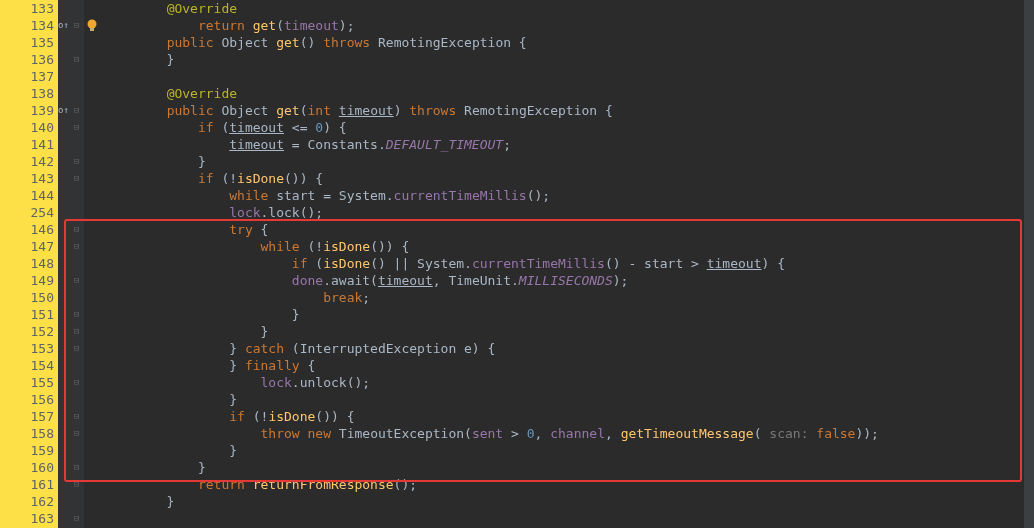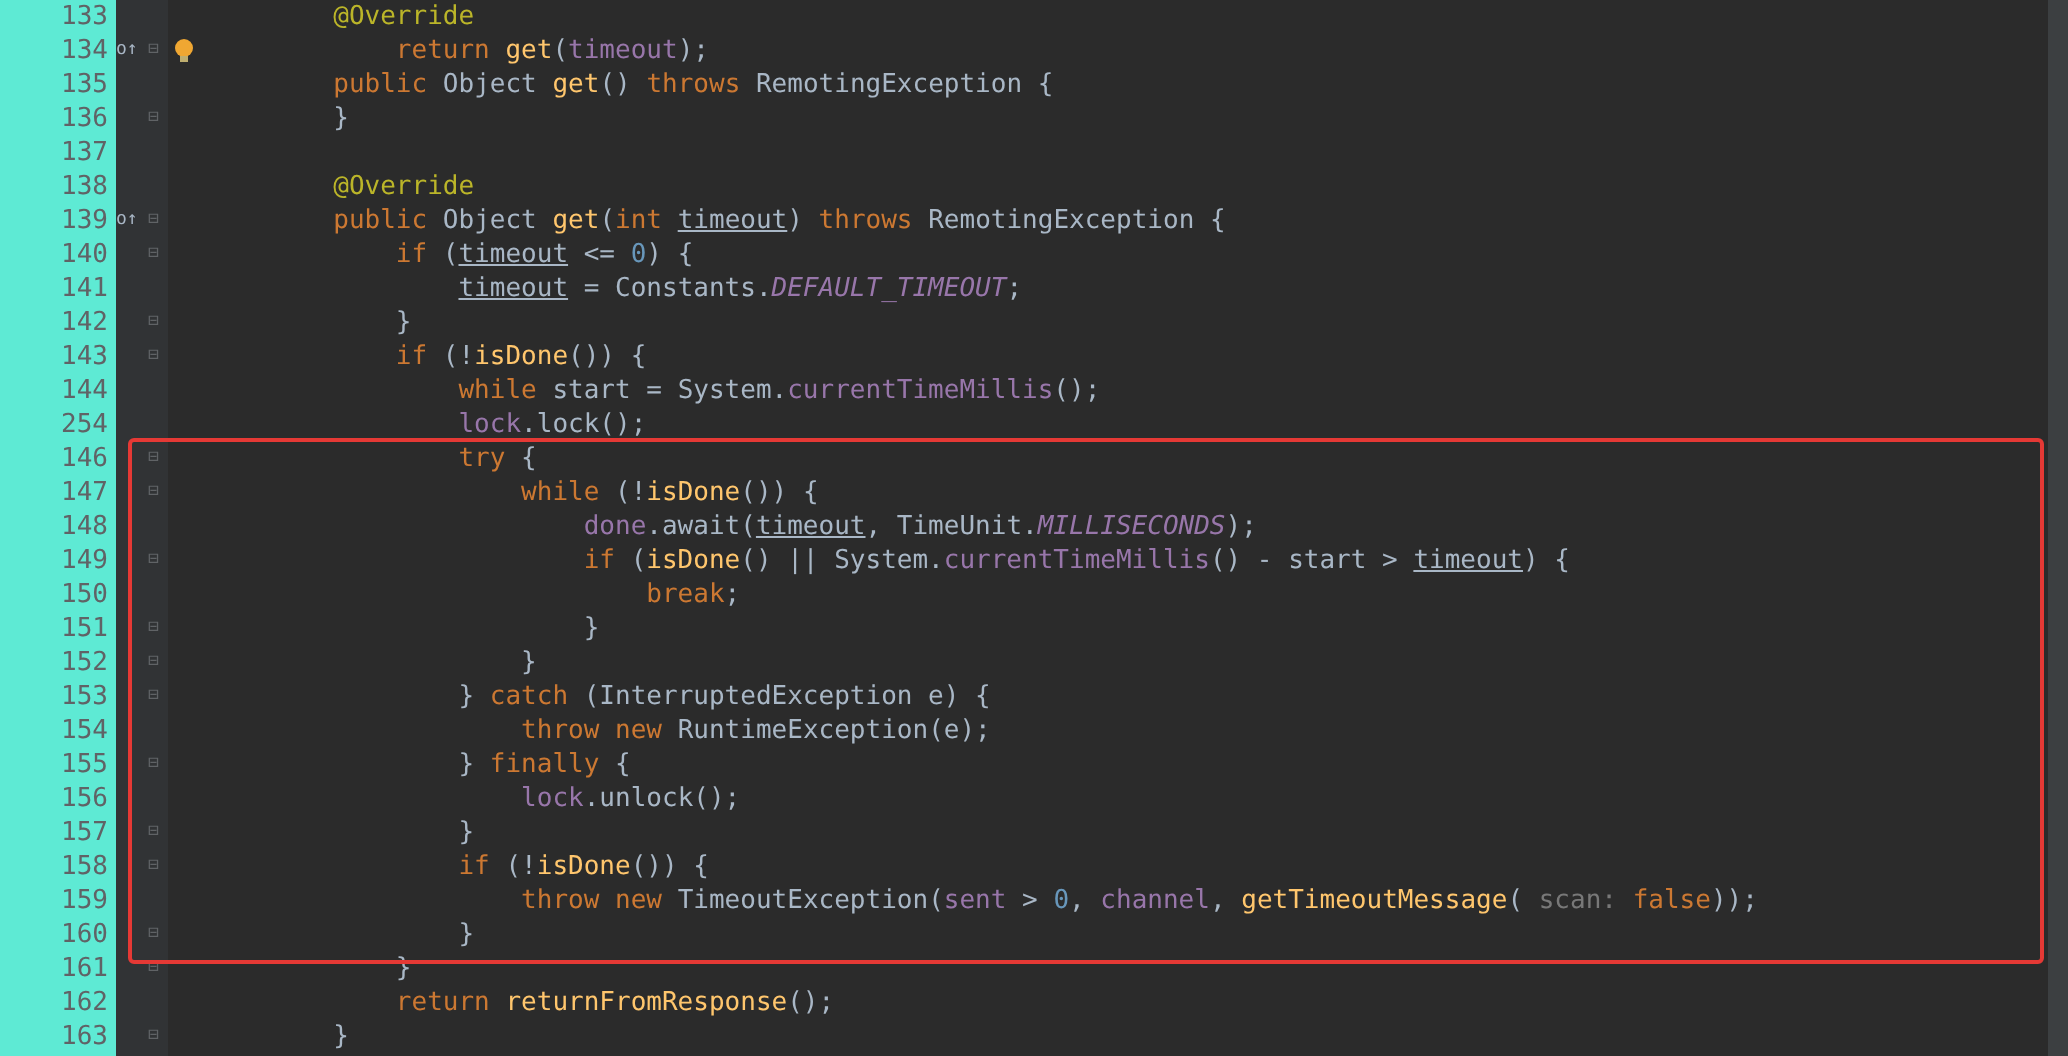--- a/index.html
+++ b/index.html
@@ -1,17 +1,17 @@
 <!DOCTYPE html>
 <html><head>
 <meta charset="utf-8">
 <style>
   html,body{margin:0;padding:0;background:#2b2b2b;color:#a9b7c6;font-family:Menlo,Consolas,"DejaVu Sans Mono",monospace;font-size:13px;line-height:17px;width:1034px;height:528px;overflow:hidden}
   .editor{display:flex;height:100%}
-  .gutter{background:#5eead4;width:54px;text-align:right;padding-right:4px;color:#606366;user-select:none;flex-shrink:0}
+  .gutter{background:#fde047;width:54px;text-align:right;padding-right:4px;color:#606366;user-select:none;flex-shrink:0}
   .gutter .ln{height:17px}
   .ann{width:14px;background:#313335;flex-shrink:0;position:relative}
   .ann .mark{position:absolute;left:0;font-size:9px;line-height:9px}
   .fold{width:12px;background:#313335;flex-shrink:0;position:relative}
   .fold .f{position:absolute;left:2px;font-size:9px;color:#606366;line-height:9px}
   .bulb{width:18px;background:#2b2b2b;flex-shrink:0;position:relative}
   .bulb svg{position:absolute;left:1px}
   .code{flex:1;position:relative;padding-left:2px}
   .line{height:17px;white-space:pre}
   .kw{color:#cc7832}
@@ -104,27 +104,26 @@
       <div class="line">        <span class="ann-o">@Override</span></div>
       <div class="line">        <span class="kw">public</span> <span class="type">Object</span> <span class="fn">get</span>(<span class="kw">int</span> <span class="param">timeout</span>) <span class="kw">throws</span> <span class="type">RemotingException</span> {</div>
       <div class="line">            <span class="kw">if</span> (<span class="param">timeout</span> &lt;= <span class="num">0</span>) {</div>
       <div class="line">                <span class="param">timeout</span> = Constants.<span class="const">DEFAULT_TIMEOUT</span>;</div>
       <div class="line">            }</div>
       <div class="line">            <span class="kw">if</span> (!<span class="fn">isDone</span>()) {</div>
       <div class="line">                <span class="kw">while</span> start = System.<span class="static">currentTimeMillis</span>();</div>
       <div class="line">                <span class="field">lock</span>.lock();</div>
       <div class="line">                <span class="kw">try</span> {</div>
       <div class="line">                    <span class="kw">while</span> (!<span class="fn">isDone</span>()) {</div>
+      <div class="line">                        <span class="kw">if</span> (<span class="fn">isDone</span>() || System.<span class="static">currentTimeMillis</span>() - start &gt; <span class="param">timeout</span>) {</div>
       <div class="line">                        <span class="field">done</span>.await(<span class="param">timeout</span>, TimeUnit.<span class="const">MILLISECONDS</span>);</div>
-      <div class="line">                        <span class="kw">if</span> (<span class="fn">isDone</span>() || System.<span class="static">currentTimeMillis</span>() - start &gt; <span class="param">timeout</span>) {</div>
       <div class="line">                            <span class="kw">break</span>;</div>
       <div class="line">                        }</div>
       <div class="line">                    }</div>
       <div class="line">                } <span class="kw">catch</span> (InterruptedException e) {</div>
-      <div class="line">                    <span class="kw">throw new</span> <span class="type">RuntimeException</span>(e);</div>
       <div class="line">                } <span class="kw">finally</span> {</div>
       <div class="line">                    <span class="field">lock</span>.unlock();</div>
       <div class="line">                }</div>
       <div class="line">                <span class="kw">if</span> (!<span class="fn">isDone</span>()) {</div>
       <div class="line">                    <span class="kw">throw new</span> <span class="type">TimeoutException</span>(<span class="field">sent</span> &gt; <span class="num">0</span>, <span class="field">channel</span>, <span class="fn">getTimeoutMessage</span>( <span class="hint">scan: </span><span class="kw">false</span>));</div>
       <div class="line">                }</div>
       <div class="line">            }</div>
       <div class="line">            <span class="kw">return</span> <span class="fn">returnFromResponse</span>();</div>
       <div class="line">        }</div>
     </div>

